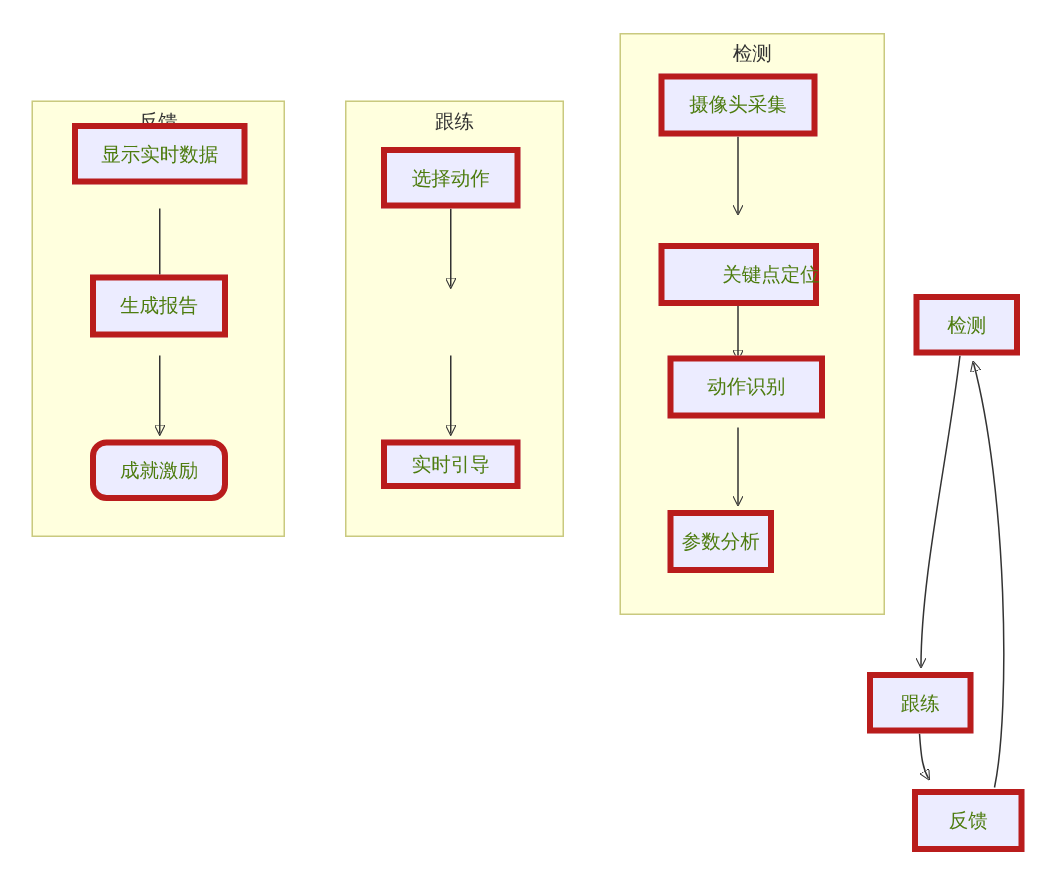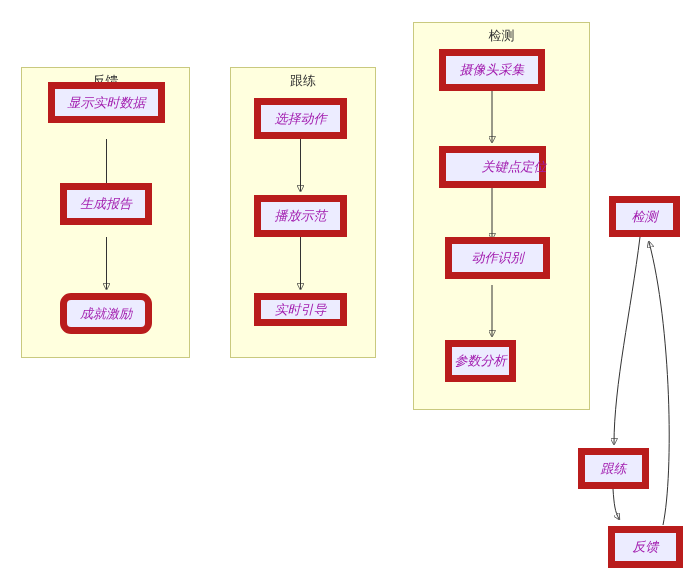--- a/index.html
+++ b/index.html
@@ -24,29 +24,28 @@
     left: 0;
     right: 0;
     text-align: center;
     font-size: 13px;
     font-weight: 400;
     color: #333333;
   }
   .node {
     position: absolute;
     background: #ececff;
-    border: 7px solid #b91c1c;
+    border: 4px solid #b91c1c;
     box-sizing: border-box;
     display: flex;
     align-items: center;
     justify-content: center;
     font-size: 13px;
-    color: #a21caf;
+    color: #4d7c0f;
     white-space: nowrap;
-    font-style: italic;
   }
   svg.edge-layer {
     position: absolute;
     left: 0;
     top: 0;
     width: 700px;
     height: 588px;
     pointer-events: none;
   }
   svg.edge-layer path {
@@ -92,25 +91,24 @@
     <path d="M640,237 C631,310 614,385 614,444" marker-end="url(#arrow)"></path>
     <path d="M613,489 C614,504 615,512 619,519" marker-end="url(#arrow)"></path>
     <path d="M663,525 C674,472 671,325 649,242" marker-end="url(#arrow)"></path>
   </svg>
 
   <div class="node" style="left:48px; top:82px; width:117px; height:41px;">显示实时数据</div>
   <div class="node" style="left:60px; top:183px; width:92px; height:42px;">生成报告</div>
   <div class="node" style="left:60px; top:293px; width:92px; height:41px;border-radius:11px;">成就激励</div>
 
   <div class="node" style="left:254px; top:98px; width:93px; height:41px;">选择动作</div>
-  <div class="node" style="left:254px; top:195px; width:93px; height:42px;">播放示范</div>
   <div class="node" style="left:254px; top:293px; width:93px; height:33px;">实时引导</div>
 
   <div class="node" style="left:439px; top:49px; width:106px; height:42px;">摄像头采集</div>
-  <div class="node" style="left:439px; top:146px; width:107px; height:42px;padding-left:43px;">关键点定位</div>
+  <div class="node" style="left:439px; top:162px; width:107px; height:42px;padding-left:43px;">关键点定位</div>
   <div class="node" style="left:445px; top:237px; width:105px; height:42px;">动作识别</div>
   <div class="node" style="left:445px; top:340px; width:71px; height:42px;">参数分析</div>
 
   <div class="node" style="left:609px; top:196px; width:71px; height:41px;">检测</div>
   <div class="node" style="left:578px; top:448px; width:71px; height:41px;">跟练</div>
   <div class="node" style="left:608px; top:526px; width:75px; height:42px;">反馈</div>
 
 </div>
 
 </body></html>

